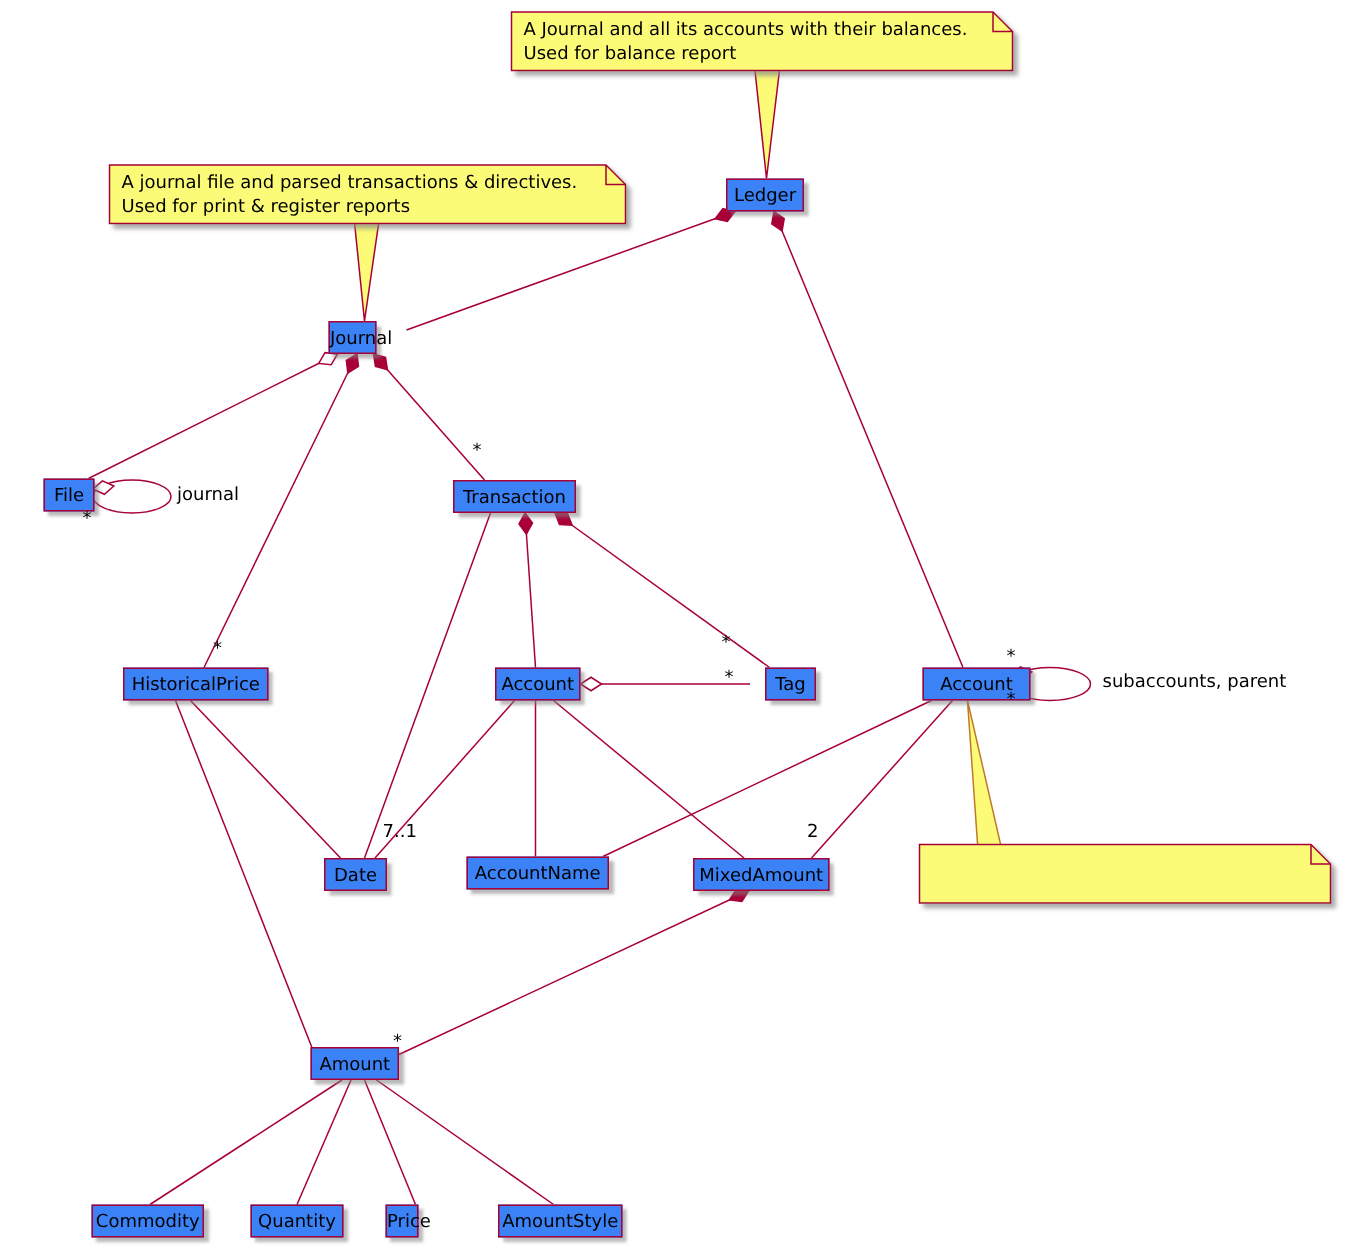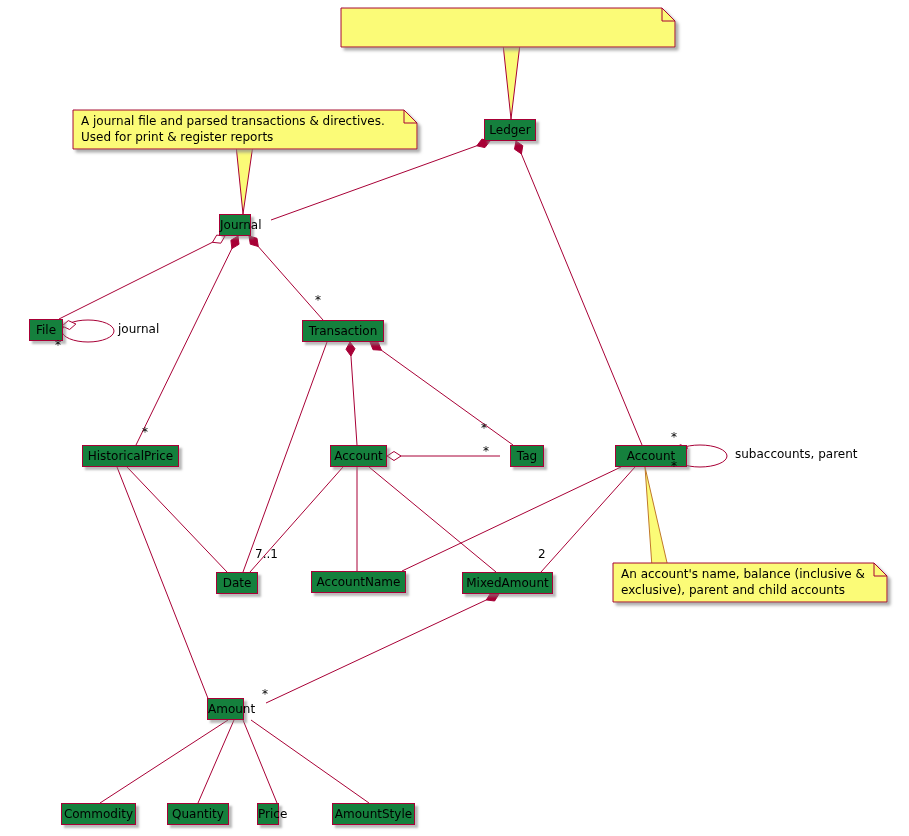--- a/index.html
+++ b/index.html
@@ -2,21 +2,21 @@
 <html><head>
 <meta charset="utf-8">
 <style>
   * { box-sizing: border-box; }
   html,body { margin:0; padding:0; background:#ffffff; }
   body { font-family:"DejaVu Sans","Liberation Sans",sans-serif; }
   #canvas { position:relative; width:909px; height:836px; background:#ffffff; overflow:hidden; }
   #graphics { position:absolute; left:0; top:0; }
   .cls {
     position:absolute; height:22px; line-height:20px;
-    background:#15803d; border:1px solid #A80036;
+    background:#3b82f6; border:1px solid #A80036;
     text-align:center; font-size:12px; color:#000;
     box-shadow:3px 3px 2px rgba(130,130,130,0.55);
     white-space:nowrap;
   }
   .note-text {
     position:absolute; font-size:12px; line-height:16px;
     white-space:pre-line; color:#000;
   }
   .elabel {
     position:absolute; font-size:12px; color:#000; white-space:nowrap;
@@ -82,30 +82,30 @@
   <div class="cls" style="left:219px;top:214px;width:32px">Journal</div>
   <div class="cls" style="left:29px;top:319px;width:34px">File</div>
   <div class="cls" style="left:302px;top:320px;width:82px">Transaction</div>
   <div class="cls" style="left:82px;top:445px;width:97px">HistoricalPrice</div>
   <div class="cls" style="left:330px;top:445px;width:57px">Account</div>
   <div class="cls" style="left:510px;top:445px;width:34px">Tag</div>
   <div class="cls" style="left:615px;top:445px;width:72px">Account</div>
   <div class="cls" style="left:216px;top:572px;width:42px">Date</div>
   <div class="cls" style="left:311px;top:571px;width:95px">AccountName</div>
   <div class="cls" style="left:462px;top:572px;width:91px">MixedAmount</div>
-  <div class="cls" style="left:207px;top:698px;width:37px">Amount</div>
+  <div class="cls" style="left:207px;top:698px;width:59px">Amount</div>
   <div class="cls" style="left:61px;top:803px;width:75px">Commodity</div>
   <div class="cls" style="left:167px;top:803px;width:62px">Quantity</div>
   <div class="cls" style="left:257px;top:803px;width:22px">Price</div>
   <div class="cls" style="left:332px;top:803px;width:83px">AmountStyle</div>
 
+  <div class="note-text" style="left:349px;top:11px;width:320px">A Journal and all its accounts with their balances.
+Used for balance report</div>
   <div class="note-text" style="left:81px;top:113px;width:330px">A journal file and parsed transactions &amp; directives.
 Used for print &amp; register reports</div>
-  <div class="note-text" style="left:621px;top:566px;width:260px">An account's name, balance (inclusive &amp;
-exclusive), parent and child accounts</div>
 
   <span class="elabel" style="left:118px;top:322px">journal</span>
   <span class="elabel" style="left:55px;top:338px">*</span>
   <span class="elabel" style="left:315px;top:293px">*</span>
   <span class="elabel" style="left:142px;top:425px">*</span>
   <span class="elabel" style="left:481px;top:421px">*</span>
   <span class="elabel" style="left:483px;top:444px">*</span>
   <span class="elabel" style="left:671px;top:430px">*</span>
   <span class="elabel" style="left:671px;top:459px">*</span>
   <span class="elabel" style="left:735px;top:447px">subaccounts, parent</span>

